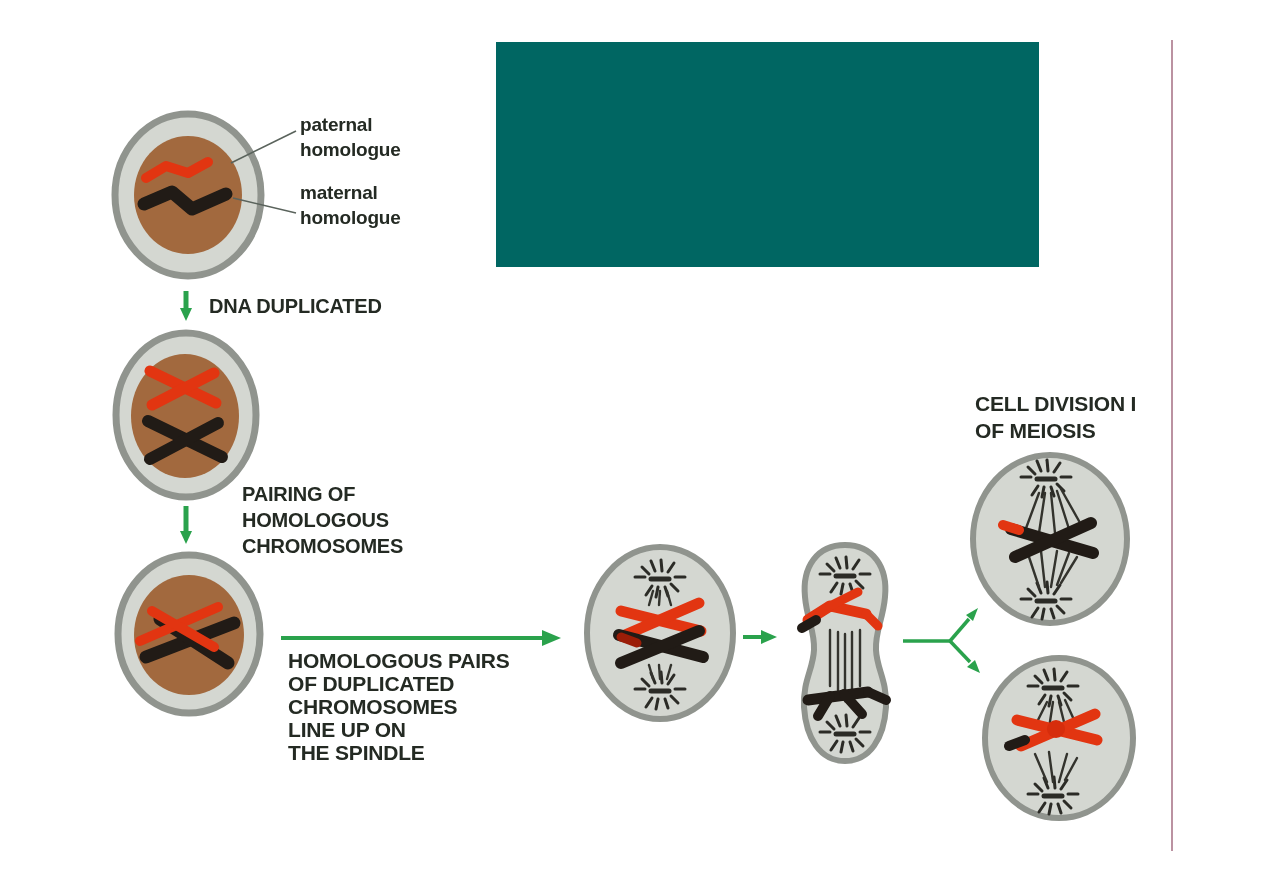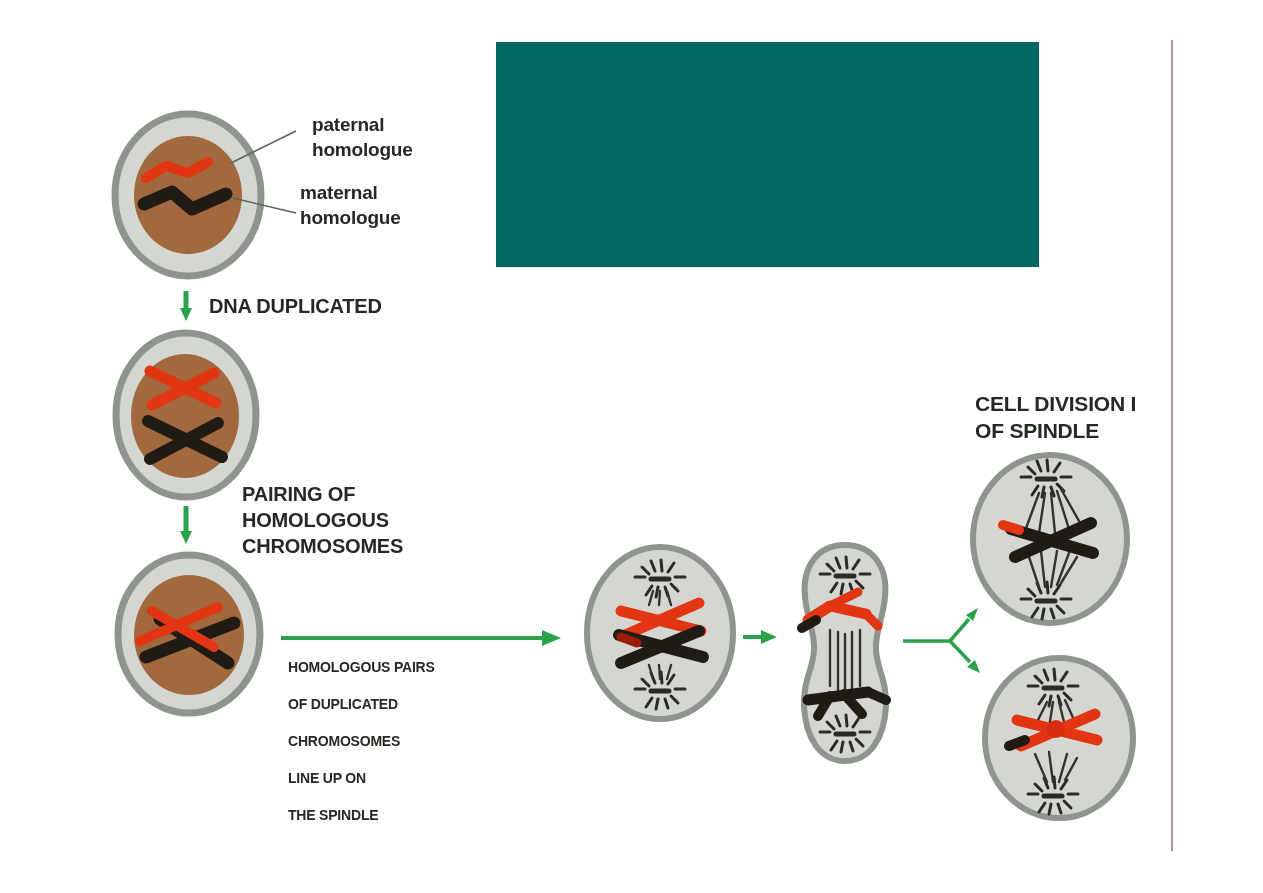--- a/index.html
+++ b/index.html
@@ -4,21 +4,21 @@
 <style>
   html,body{margin:0;padding:0;background:#ffffff;}
   .canvas{position:relative;width:1263px;height:893px;background:#ffffff;overflow:hidden;
           font-family:"Liberation Sans",sans-serif;}
   .cell{position:absolute;display:block;}
   .overlay{position:absolute;left:0;top:0;pointer-events:none;}
   .block{position:absolute;}
   .lbl{position:absolute;font:700 20px/26px "Liberation Sans",sans-serif;color:#242a23;
        white-space:pre-line;letter-spacing:-0.2px;}
   .lbl-small{font-size:19px;line-height:25px;}
-  .lbl-lineup{font-size:14px;line-height:37px;}
+  .lbl-lineup{font-size:21px;line-height:23px;}
   .lbl-celldiv{font-size:21px;line-height:27px;}
   
   .membrane{fill:#d4d7d1;stroke:#90948e;}
   .nucleus{fill:#a2693e;}
   .chr-red{stroke:#e23511;fill:none;stroke-linecap:round;stroke-linejoin:round;}
   .chr-black{stroke:#211b16;fill:none;stroke-linecap:round;stroke-linejoin:round;}
   .chr-darkred{stroke:#9b1d07;fill:none;stroke-linecap:round;}
   .spindle{stroke:#33332d;stroke-width:2.4;stroke-linecap:round;fill:none;}
   .garrow{stroke:#2aa24c;fill:none;}
   .ghead{fill:#2aa24c;stroke:none;}
@@ -168,29 +168,29 @@
     <line class="garrow" stroke-width="4" x1="743" y1="637" x2="764" y2="637"></line>
     <polygon class="ghead" points="777,637 761,630 761,644"></polygon>
 
     <line class="garrow" stroke-width="3.5" x1="903" y1="641" x2="950" y2="641"></line>
     <line class="garrow" stroke-width="3.5" x1="950" y1="641" x2="969" y2="619"></line>
     <polygon class="ghead" points="978,608 973,621 966,615"></polygon>
     <line class="garrow" stroke-width="3.5" x1="950" y1="641" x2="970" y2="662"></line>
     <polygon class="ghead" points="980,673 967,667 975,660"></polygon>
   </svg>
 
-  <div class="lbl lbl-small" style="left:312px;top:112px">paternal
+  <div class="lbl lbl-small" style="left:300px;top:112px">paternal
 homologue</div>
   <div class="lbl lbl-small" style="left:300px;top:180px">maternal
 homologue</div>
   <div class="lbl" style="left:209px;top:293px">DNA DUPLICATED</div>
   <div class="lbl" style="left:242px;top:481px">PAIRING OF
 HOMOLOGOUS
 CHROMOSOMES</div>
   <div class="lbl lbl-lineup" style="left:288px;top:649px">HOMOLOGOUS PAIRS
 OF DUPLICATED
 CHROMOSOMES
 LINE UP ON
 THE SPINDLE</div>
   <div class="lbl lbl-celldiv" style="left:975px;top:390px">CELL DIVISION I
-OF SPINDLE</div>
+OF MEIOSIS</div>
 
 </div>
 
 </body></html>

